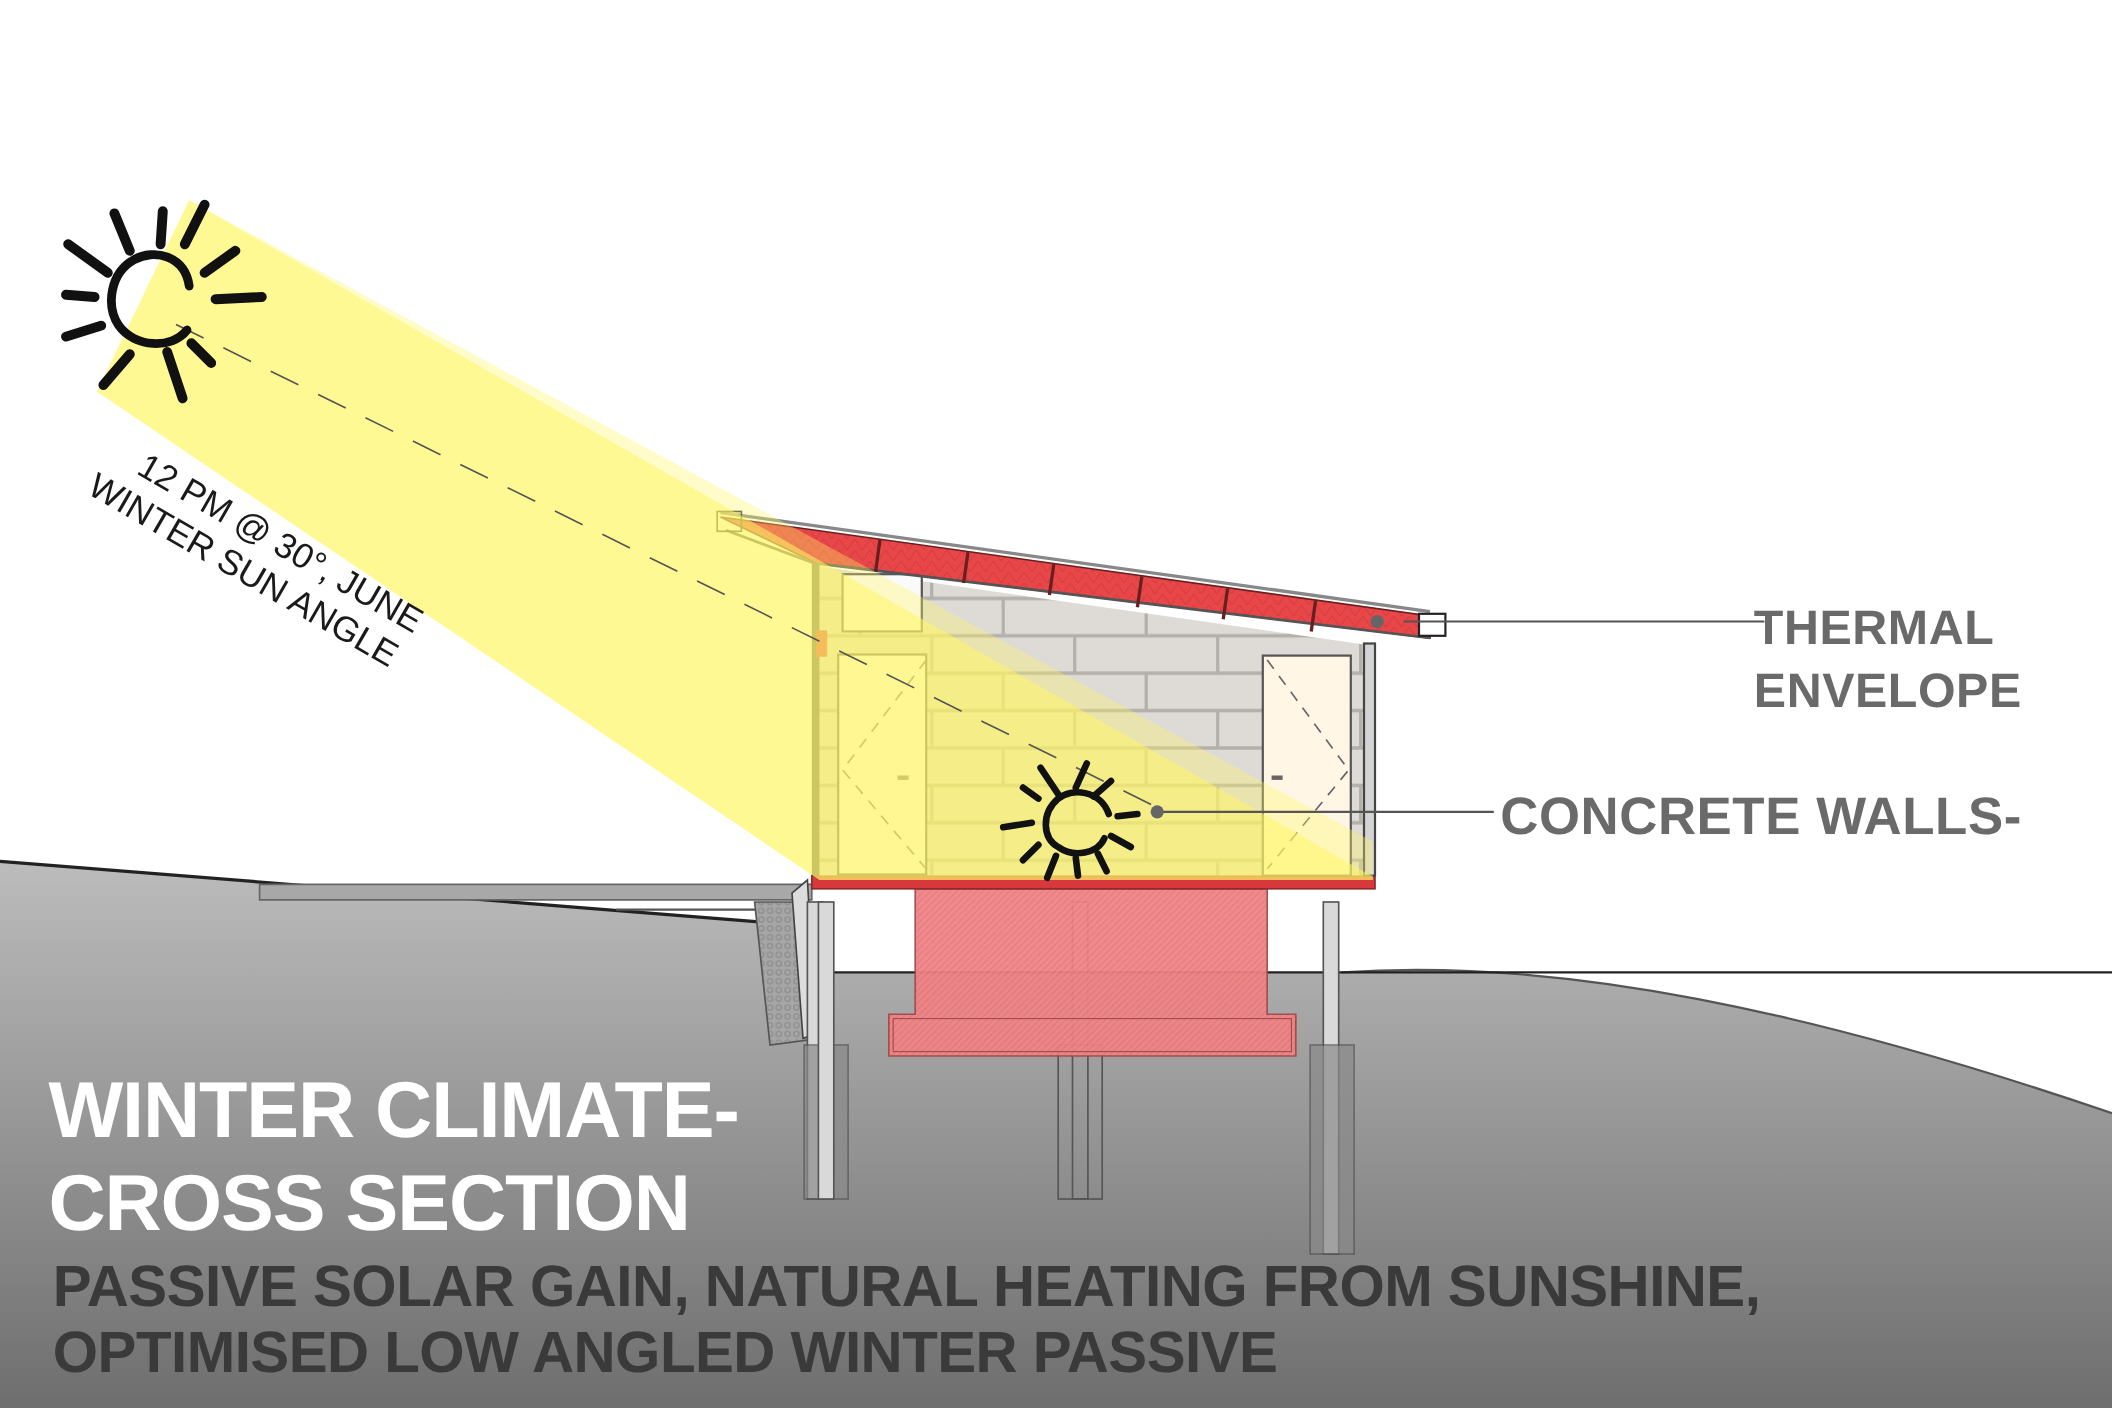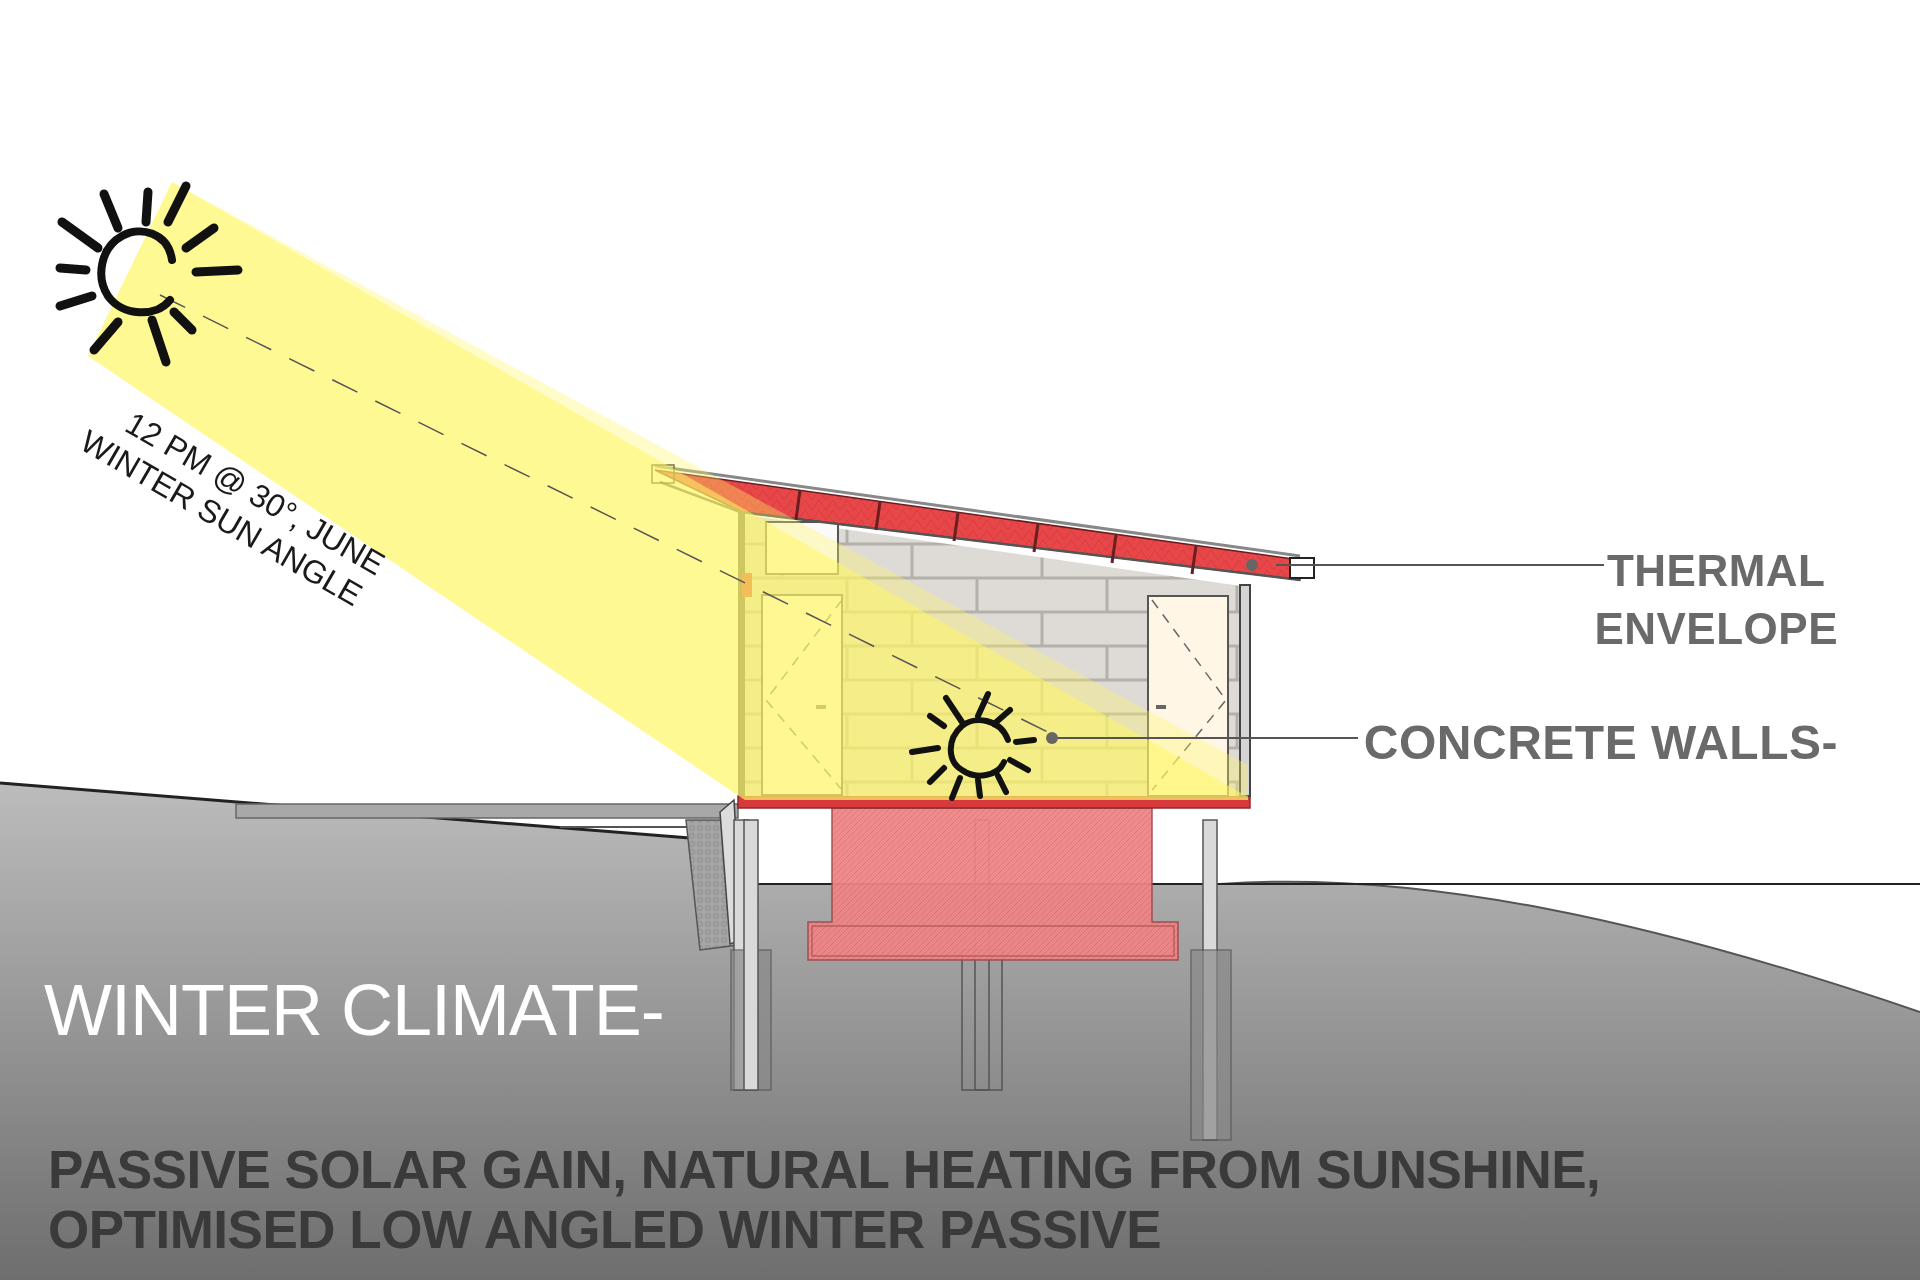--- a/index.html
+++ b/index.html
@@ -1,19 +1,19 @@
 <!DOCTYPE html>
 <html><head>
 <meta charset="utf-8">
 <style>
   html, body { margin: 0; padding: 0; background: #ffffff; }
   body { width: 1920px; height: 1280px; position: relative; overflow: hidden; font-family: "Liberation Sans", sans-serif; }
   #canvas { position: absolute; left: 0; top: 0; width: 1920px; height: 1280px; }
-  .lbl { position: absolute; font-family: "Liberation Sans", sans-serif; font-weight: bold; color: #6a6a6a; text-align: center; line-height: 1; letter-spacing: 0.5px; }
-  .title { position: absolute; left: 44px; top: 968px; font-family: "Liberation Sans", sans-serif; font-weight: normal; color: #ffffff; font-size: 72px; line-height: 84px; letter-spacing: -1px; }
+  .lbl { position: absolute; font-family: "Liberation Sans", sans-serif; font-weight: bold; color: #6a6a6a; text-align: left; line-height: 1; letter-spacing: 0.5px; }
+  .title { position: absolute; left: 44px; top: 968px; font-family: "Liberation Sans", sans-serif; font-weight: bold; color: #ffffff; font-size: 72px; line-height: 84px; letter-spacing: -1px; }
   .subtitle { position: absolute; left: 48px; top: 1140px; font-family: "Liberation Sans", sans-serif; font-weight: bold; color: #3a3a3a; font-size: 53px; line-height: 60px; letter-spacing: -0.5px; }
   .sunlabel { position: absolute; left: 138px; top: 404px; font-family: "Liberation Sans", sans-serif; color: #1a1a1a; font-size: 32px; line-height: 38px; transform-origin: 0 0; transform: rotate(30deg); white-space: nowrap; }
 </style>
 </head>
 <body>
 
 <svg id="canvas" viewBox="0 0 1920 1280" xmlns="http://www.w3.org/2000/svg">
   <defs>
     <linearGradient id="groundGrad" x1="0" y1="0" x2="0" y2="1">
       <stop offset="0" stop-color="#bcbcbc"></stop>
@@ -164,18 +164,19 @@
 <div class="lbl" style="right:82px; top:542px; font-size:44px; line-height:58px;">
   <div>THERMAL</div>
   <div>ENVELOPE</div>
 </div>
 <div class="lbl" style="right:72px; top:714px; font-size:48px; line-height:58px;">
   <div style="margin-right:10px;">CONCRETE WALLS-</div>
 </div>
 
 <div class="title">
   <div>WINTER CLIMATE-</div>
+  <div>CROSS SECTION</div>
 </div>
 
 <div class="subtitle">
   <div>PASSIVE SOLAR GAIN, NATURAL HEATING FROM SUNSHINE,</div>
   <div>OPTIMISED LOW ANGLED WINTER PASSIVE</div>
 </div>
 
 </body></html>

